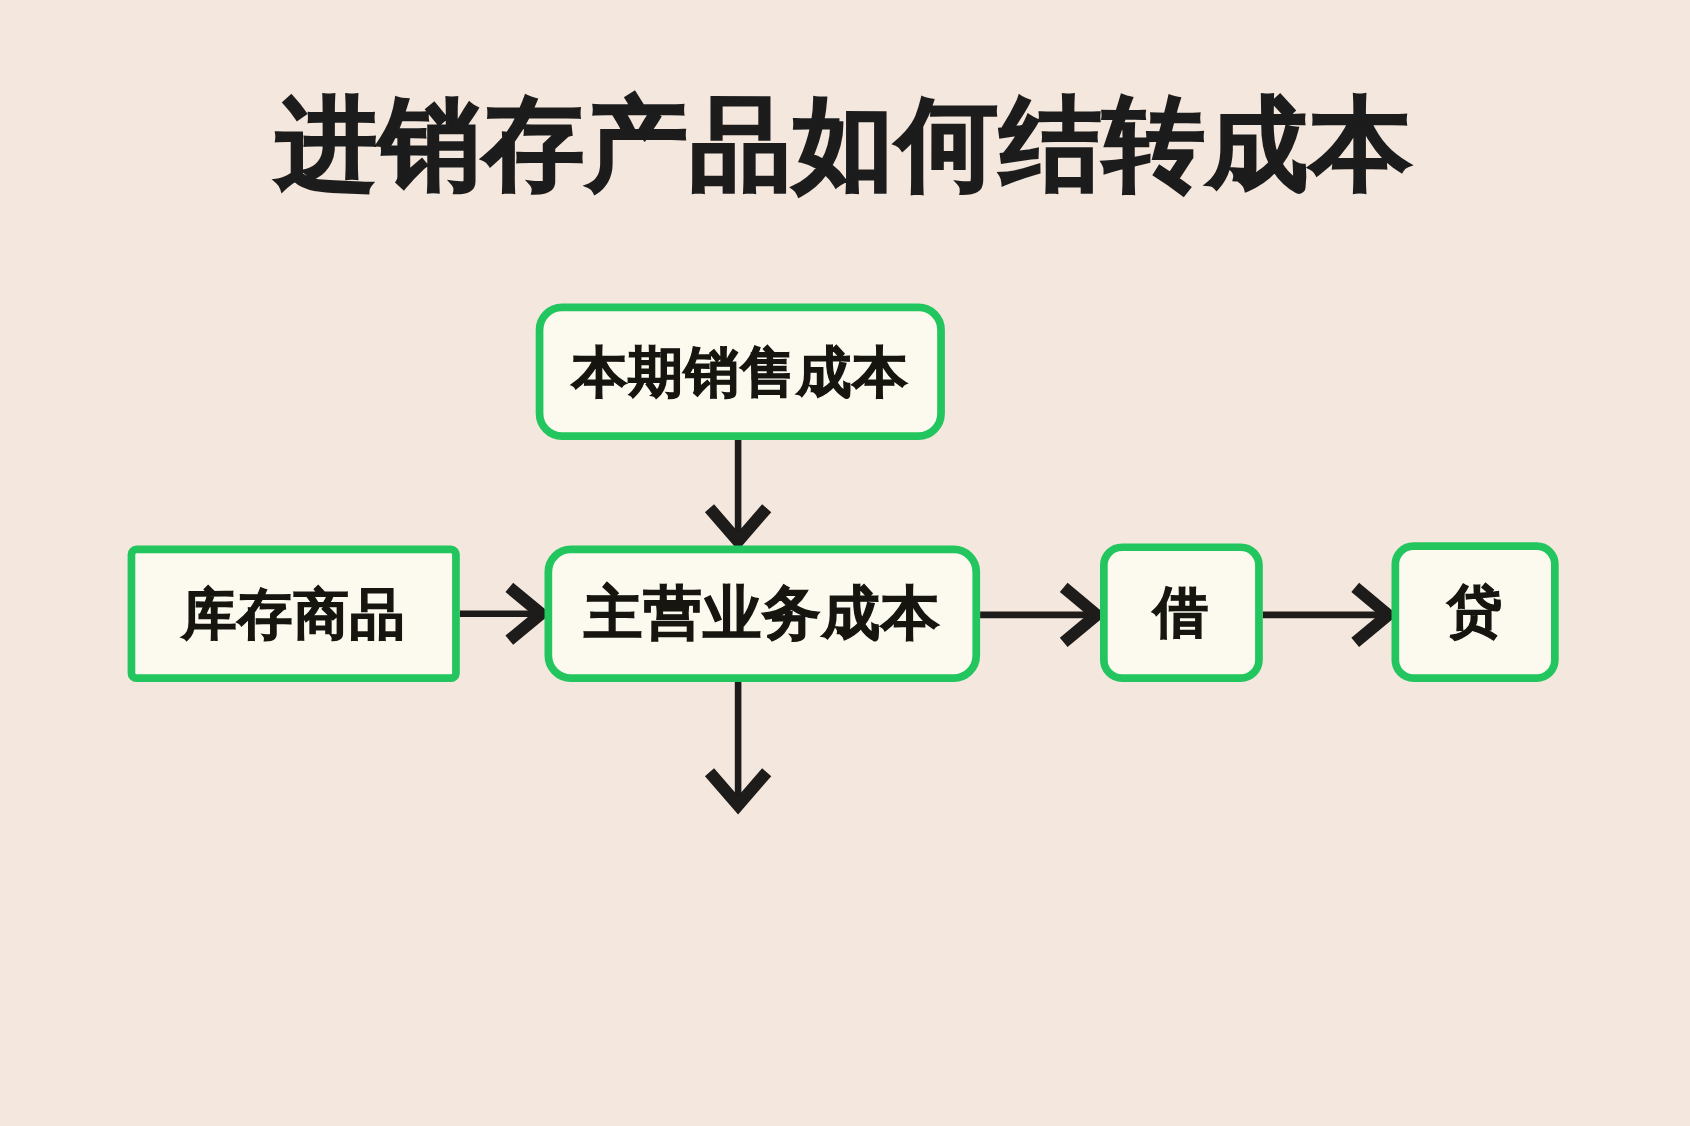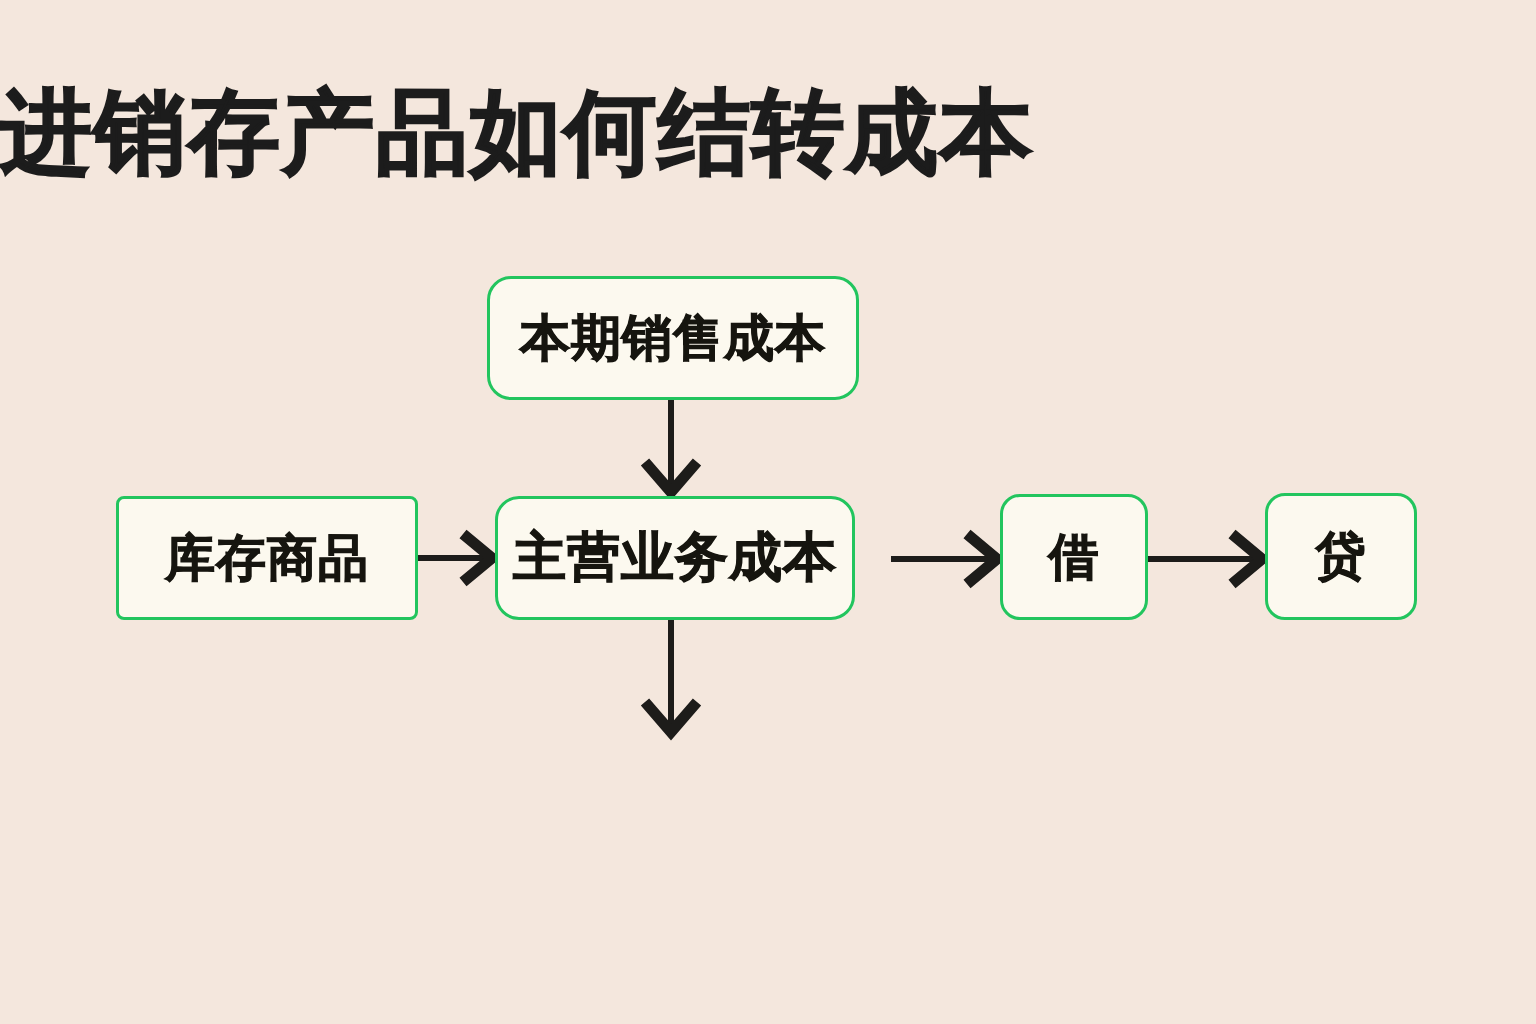--- a/index.html
+++ b/index.html
@@ -18,35 +18,36 @@
     width: 1536px;
     height: 1024px;
   }
 
   
   .title {
     position: absolute;
     left: 0;
     top: 84px;
     width: 1536px;
+    text-align: center;
     font-size: 92px;
     line-height: 1.05;
     font-weight: 900;
     letter-spacing: 2px;
     color: #1c1c1c;
     -webkit-text-stroke: 2px #1c1c1c;
     white-space: nowrap;
   }
 
   
   .node {
     position: absolute;
     box-sizing: border-box;
     background: #fcf9ef;
-    border: 3px solid #22c55e;
+    border: 7px solid #22c55e;
     border-radius: 22px;
     display: flex;
     align-items: center;
     justify-content: center;
     color: #16150f;
     font-weight: 800;
     white-space: nowrap;
   }
   .node-label {
     display: block;
@@ -66,21 +67,21 @@
     left: 116px;
     top: 496px;
     width: 302px;
     height: 124px;
     font-size: 50px;
     border-radius: 8px;
   }
   #node-main-cost {
     left: 495px;
     top: 496px;
-    width: 360px;
+    width: 396px;
     height: 124px;
     font-size: 53px;
     border-radius: 24px;
   }
   #node-debit {
     left: 1000px;
     top: 494px;
     width: 148px;
     height: 126px;
     font-size: 50px;

